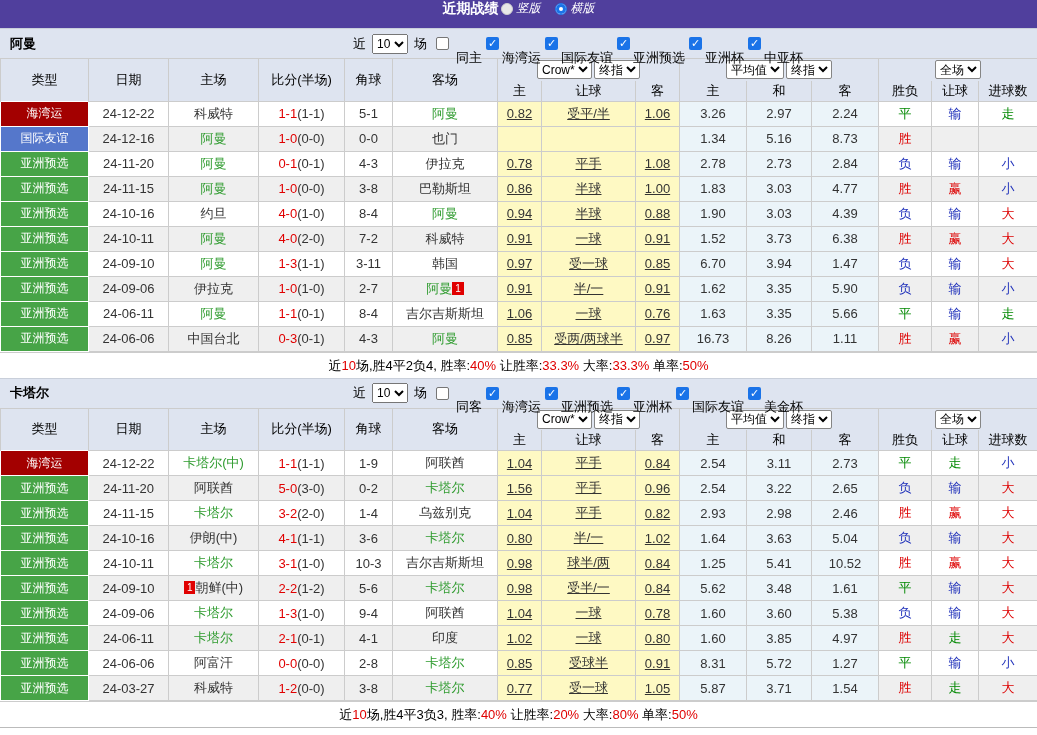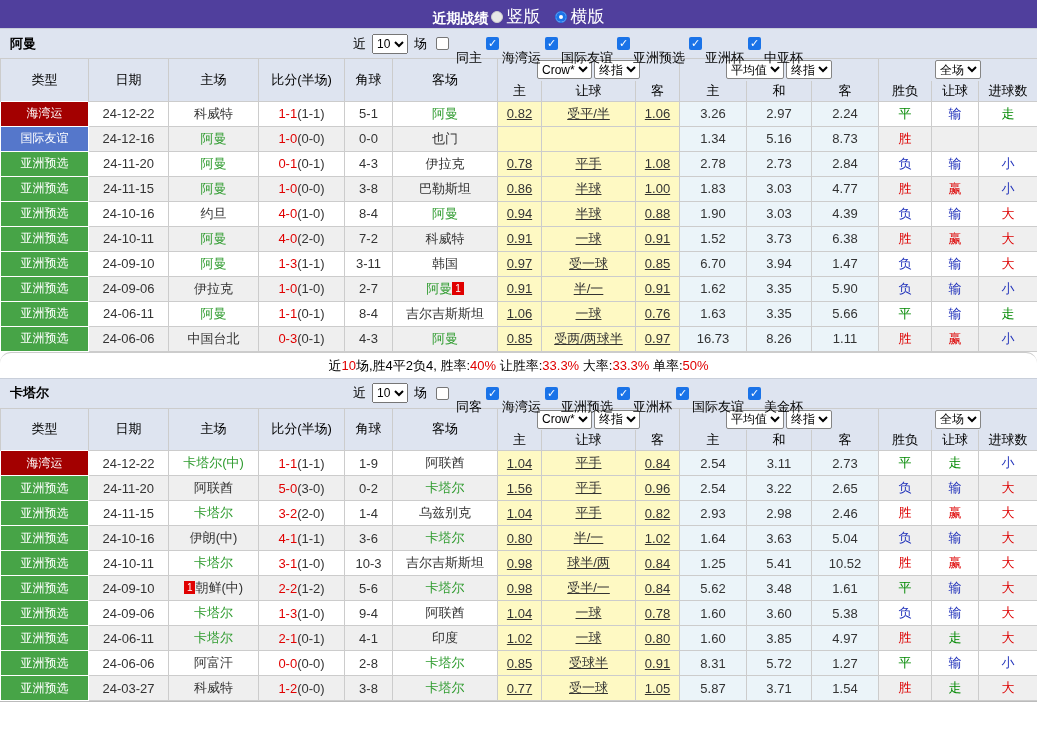--- a/index.html
+++ b/index.html
@@ -6,25 +6,25 @@
   body {
     margin: 0; width: 1037px; background: #fff;
     font-family: "Liberation Sans", "DejaVu Sans", sans-serif;
     -webkit-font-smoothing: antialiased;
   }
   .page { width: 1037px; border-bottom: 1px solid #bbb; }
 
   
   .title-bar {
     height: 28px; background: #503f9d; color: #fff;
-    display: flex; align-items: flex-end; justify-content: center; gap: 2px;
+    display: flex; align-items: flex-start; justify-content: center; gap: 2px;
     font-size: 14px;
   }
   .title-bar .title { font-weight: bold; }
-  .radio-group { display: flex; align-items: center; gap: 14px; font-size: 17px; }
+  .radio-group { display: flex; align-items: center; gap: 14px; font-size: 12px; font-style: italic; }
   .radio-opt { display: flex; align-items: center; gap: 4px; cursor: pointer; }
   .radio { width: 12px; height: 12px; border-radius: 50%; display: inline-block; }
   .radio.unsel { background: #e8e8e8; border: 1px solid #cfcfcf; }
   .radio.sel { background: #fff; box-shadow: inset 0 0 0 3px #1a73e8; border: 1px solid #1a73e8; }
 
   
   .filter-row {
     height: 30px; background: #dee4f0; position: relative;
     display: flex; align-items: center; justify-content: center;
     font-size: 13px; color: #000; border-top: 1px solid #c9cfda;
@@ -55,21 +55,21 @@
   .sc { color: #e00000; }
   .half { color: #333; }
   .cr { color: #dd0000; }
   .cg { color: #008800; }
   .cb { color: #2233bb; }
   .rc-badge { background: #e00000; color: #fff; font-size: 10px; padding: 0 3px; display: inline-block; line-height: 13px; vertical-align: 1px; }
 
   
   .summary-row {
     height: 26px; line-height: 25px; text-align: center; font-size: 13px;
-    background: #fff; border-top: 1px solid #ccc; border-radius: 11px;
+    background: #fff; border-top: 1px solid #ccc;
   }
   .sum-k { color: #000; }
   .sum-r { color: #e00000; }
 </style>
 </head>
 <body>
 
 <div class="page">
   <div class="title-bar">
     <span class="title">近期战绩</span>
@@ -549,14 +549,15 @@
             <td class="cream">1.05</td>
             <td class="lblue">5.87</td>
             <td class="lblue">3.71</td>
             <td class="lblue">1.54</td>
             <td class="cr">胜</td>
             <td class="cg">走</td>
             <td class="cr">大</td>
           </tr>
         </tbody>
       </table>
+      <div class="summary-row"><span class="sum-k">近</span><span class="sum-r">10</span><span class="sum-k">场,胜4平3负3, 胜率:</span><span class="sum-r">40%</span><span class="sum-k"> 让胜率:</span><span class="sum-r">20%</span><span class="sum-k"> 大率:</span><span class="sum-r">80%</span><span class="sum-k"> 单率:</span><span class="sum-r">50%</span></div>
     </div>
 </div>
 
 </body></html>

